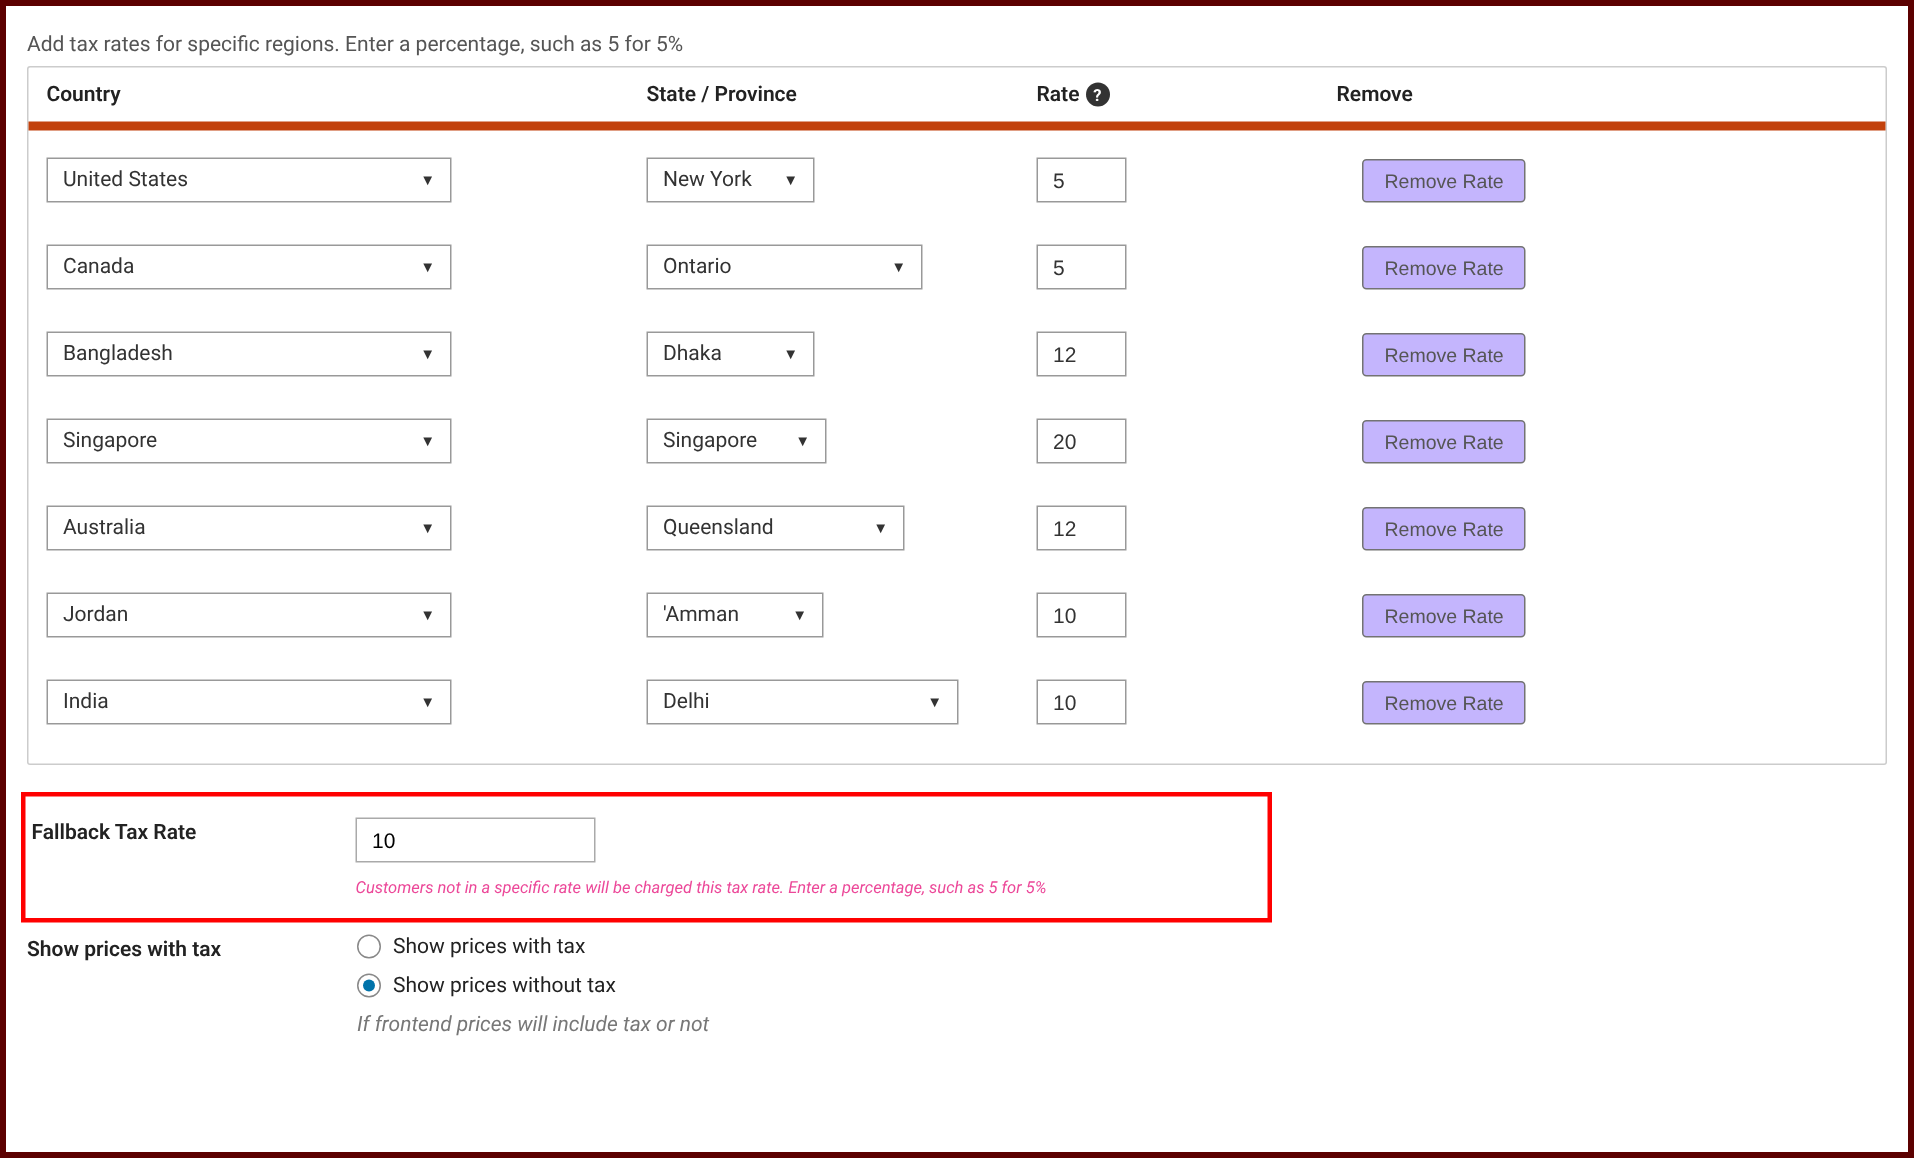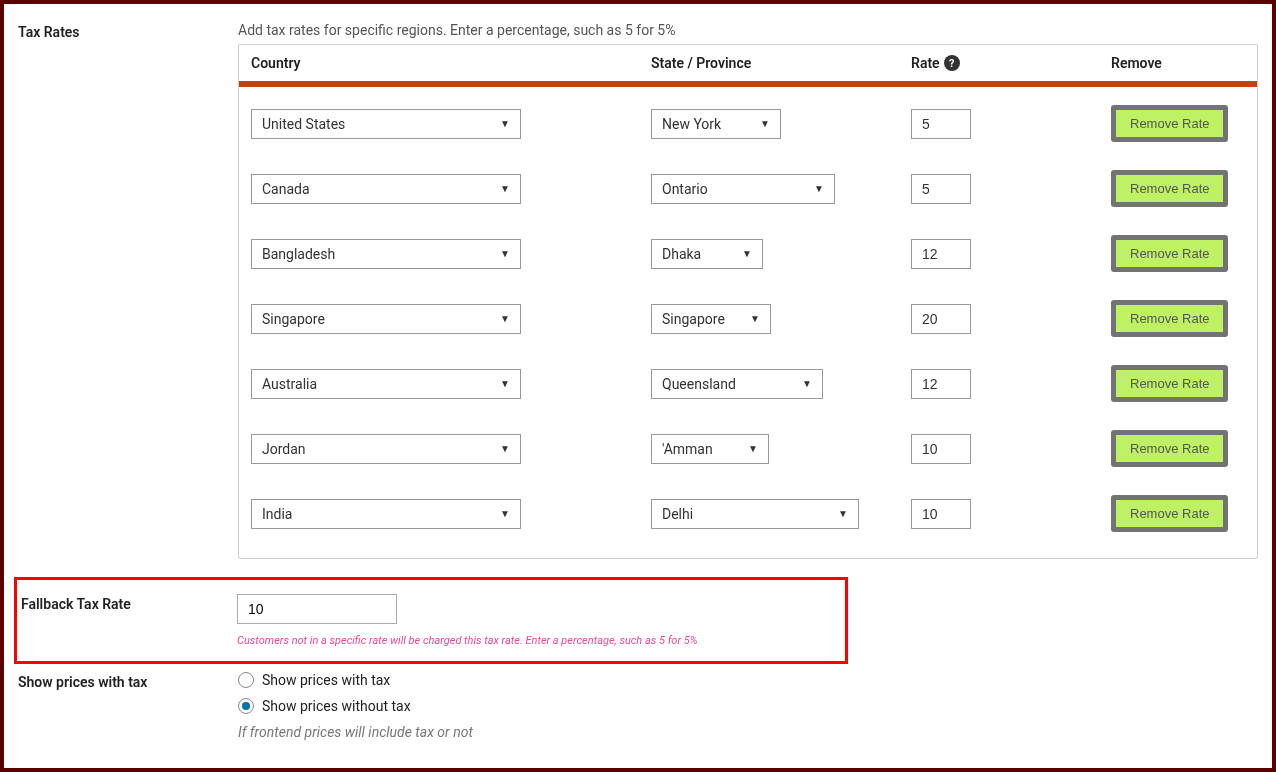--- a/index.html
+++ b/index.html
@@ -99,27 +99,28 @@
     .country-select { width: 270px; }
     .rate-input {
       border: 1px solid #999;
       background: #fff;
       padding: 6px 10px;
       width: 60px;
       font-size: 14px;
       color: #333;
     }
     .btn {
-      border: 5px solid #737373;
-      background: #bef264;
+      border: 1px solid #737373;
+      background: #c4b5fd;
       padding: 6px 14px;
       font-size: 13px;
       color: #555;
       cursor: pointer;
       border-radius: 3px;
+      margin-left: 17px;
     }
     .add-btn-row {
       margin-top: 10px;
     }
     .highlight-box {
       border: 3px solid #ff0000;
       padding: 14px 0;
       margin-left: -4px;
       margin-right: 410px;
       display: flex;
@@ -171,40 +172,39 @@
       color: #777;
       font-style: italic;
     }
   </style>
 </head>
 <body>
 
 <div class="outer-frame">
 
   <div class="row">
-    <div class="label-col">Tax Rates</div>
     <div class="content-col">
       <div class="description">Add tax rates for specific regions. Enter a percentage, such as 5 for 5%</div>
       <div class="table-wrap">
         <div class="table-header">
           <div class="col-country">Country</div>
           <div class="col-state">State / Province</div>
           <div class="col-rate rate-header">
             <span>Rate</span>
             <span class="help-icon">?</span>
           </div>
           <div class="col-remove">Remove</div>
         </div>
         <div class="table-body" id="table-body">
             <div class="table-row">
               <div class="col-country"><div class="select-control country-select">
                   <span>United States</span>
                   <span class="caret">▼</span>
                 </div></div>
-              <div class="col-state"><div class="select-control" style="width: 130px;">
+              <div class="col-state"><div class="select-control" style="width: 112px;">
                   <span>New York</span>
                   <span class="caret">▼</span>
                 </div></div>
               <div class="col-rate"><input class="rate-input" value="5" style=""></div>
               <div class="col-remove"><button class="btn">Remove Rate</button></div>
             </div>
             <div class="table-row">
               <div class="col-country"><div class="select-control country-select">
                   <span>Canada</span>
                   <span class="caret">▼</span>

